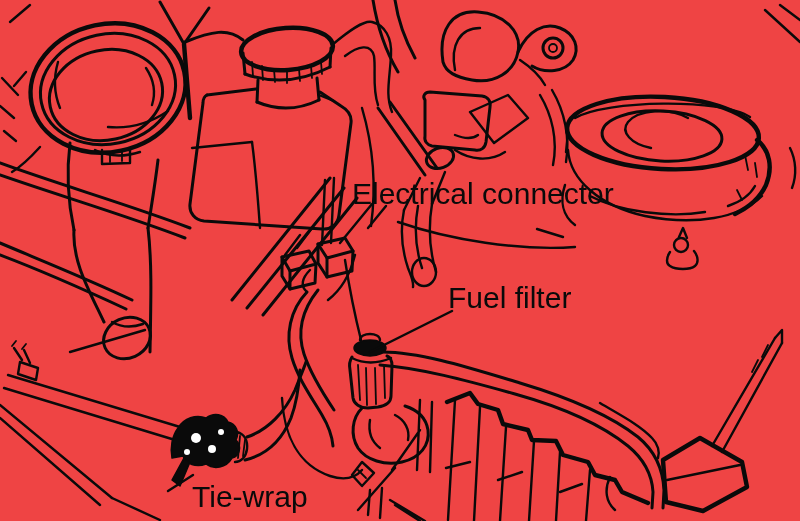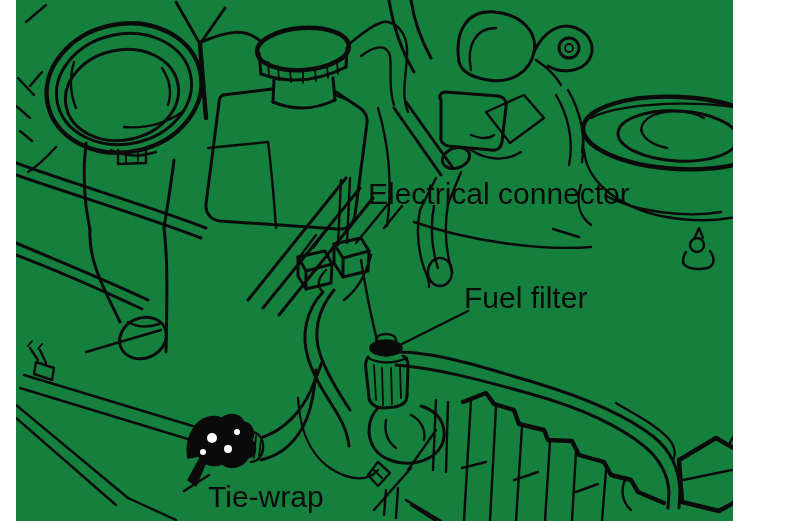--- a/index.html
+++ b/index.html
@@ -1,17 +1,17 @@
 <!DOCTYPE html>
 <html><head>
 <meta charset="utf-8">
 <style>
   html,body{margin:0;padding:0;background:#fff;}
-  .stage{position:relative;width:717px;height:521px;background:#15803d;overflow:hidden;
-         font-family:"Liberation Sans", sans-serif;margin-left:16px;}
+  .stage{position:relative;width:800px;height:521px;background:#ef4444;overflow:hidden;
+         font-family:"Liberation Sans", sans-serif;}
   svg{position:absolute;left:0;top:0;}
   svg path, svg ellipse, svg circle, svg line, svg polyline{
     fill:none;stroke:#0a0a0a;stroke-width:3;stroke-linecap:round;stroke-linejoin:round;}
   svg .thin{stroke-width:1.8;}
   svg .mid{stroke-width:2.4;}
   svg .thick{stroke-width:4.4;}
   svg .solid{fill:#0a0a0a;stroke:#0a0a0a;stroke-width:1.5;}
   svg .hole{fill:#ffffff;stroke:none;}
   svg text.label{fill:#0a0a0a;font-family:"Liberation Sans",sans-serif;font-size:30px;
                  font-weight:400;letter-spacing:0px;}

